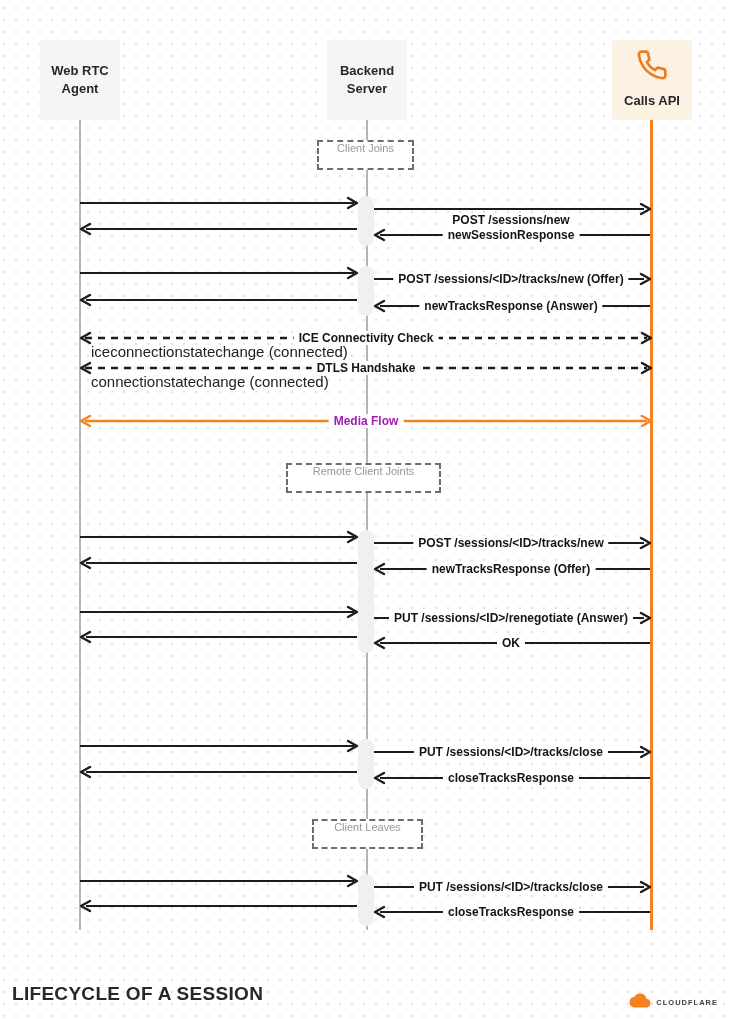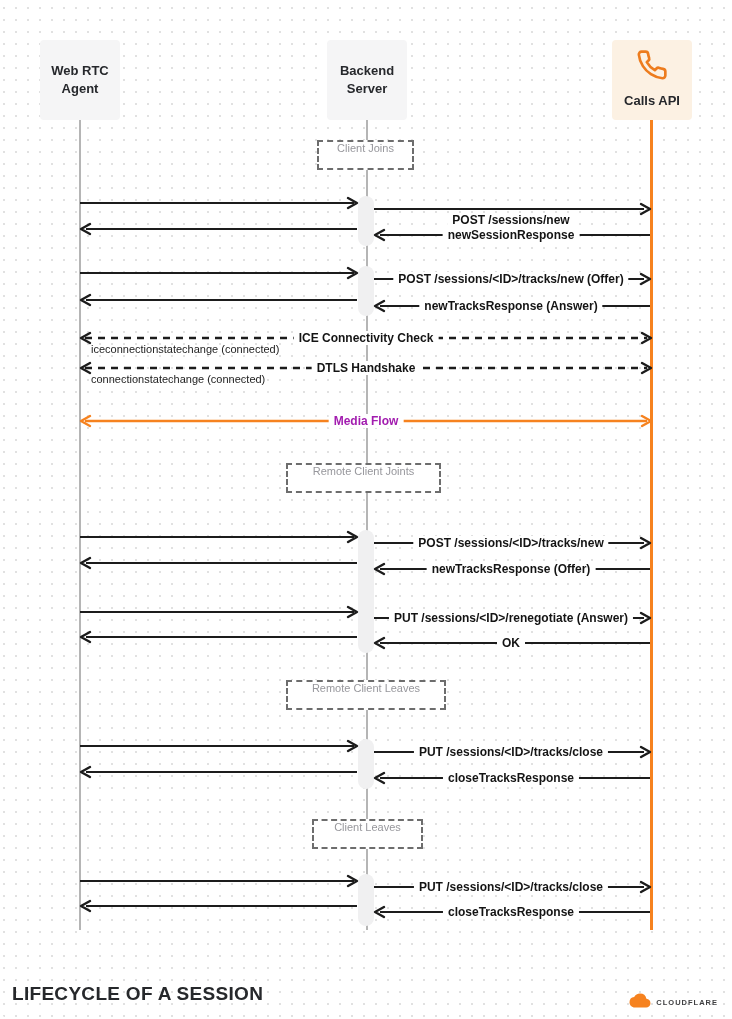--- a/index.html
+++ b/index.html
@@ -28,21 +28,21 @@
   #lines path,#heads path{fill:none;stroke:#1c1c1c;stroke-width:2;}
   #lines path.dash{stroke-dasharray:7 6;stroke-width:2.4;}
   #lines path.med{stroke-width:2.4;}
   #heads path{stroke-width:2.4;stroke-linejoin:round;stroke-linecap:round;}
   #lines path.orange,#heads path.orange{stroke:#f6821f;}
   .chip{
     position:absolute;transform:translate(-50%,-50%);background:#fff;padding:0 5px;
     font-weight:700;font-size:12px;color:#141414;white-space:nowrap;
   }
   .chip.orange{color:#a21caf;}
-  .note{position:absolute;font-size:11px;color:#222;white-space:nowrap;}
+  .note{position:absolute;font-size:15px;color:#222;white-space:nowrap;}
   .footer-title{
     position:absolute;left:12px;top:983px;font-size:19px;font-weight:700;color:#26282b;letter-spacing:.3px;
   }
   .brand{position:absolute;right:14px;top:990px;display:flex;align-items:center;gap:3px;}
   .brand-text{font-size:7.5px;font-weight:700;color:#3f3f41;letter-spacing:1px;}
 </style>
 </head>
 <body>
 
 <div class="canvas">
@@ -72,23 +72,20 @@
       </svg>
     </span>
     <span class="alabel">Calls API</span>
   </div>
 
   <div class="phase" style="left:317px;top:140px;width:97px;height:30px;">
     <span>Client Joins</span>
   </div>
   <div class="phase" style="left:286px;top:463px;width:155px;height:30px;">
     <span>Remote Client Joints</span>
-  </div>
-  <div class="phase" style="left:286px;top:680px;width:160px;height:30px;">
-    <span>Remote Client Leaves</span>
   </div>
   <div class="phase" style="left:312px;top:819px;width:111px;height:30px;">
     <span>Client Leaves</span>
   </div>
 
   <svg id="lines" class="layer" width="732" height="1019">
       <path d="M80 203 H354"></path>
       <path d="M374 209 H644"></path>
       <path d="M80 273 H354"></path>
       <path d="M374 279 H644"></path>

